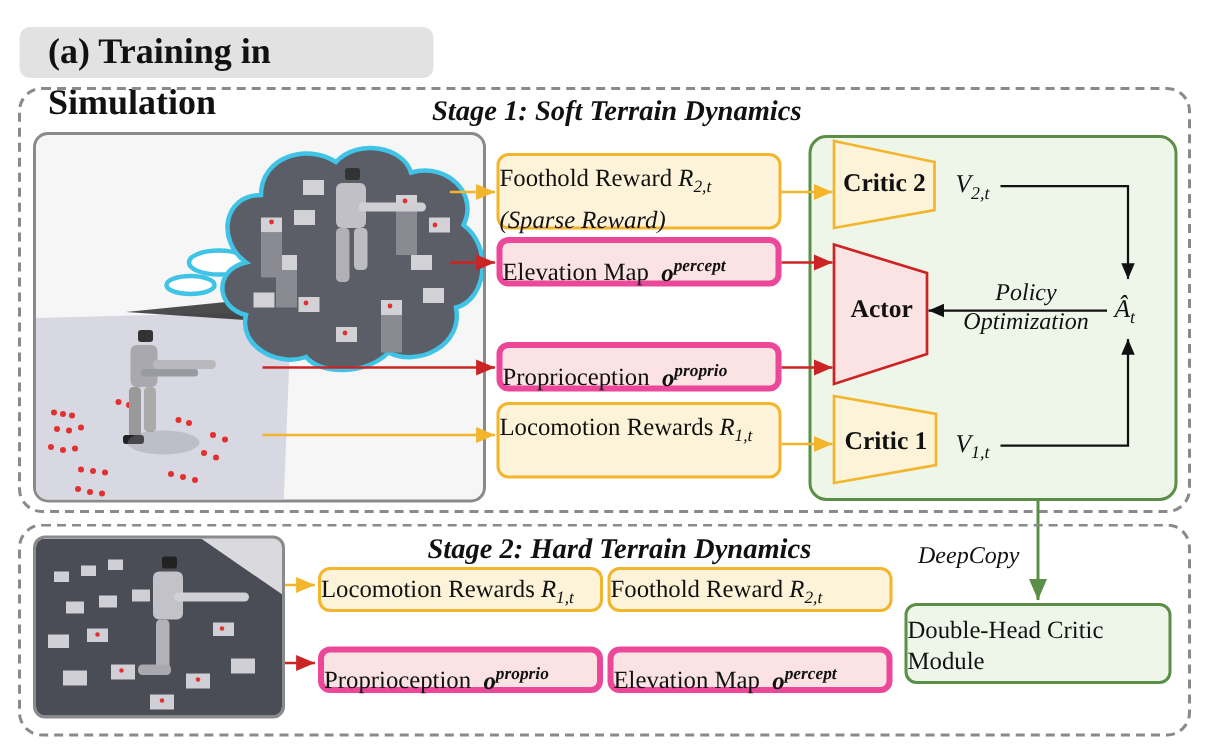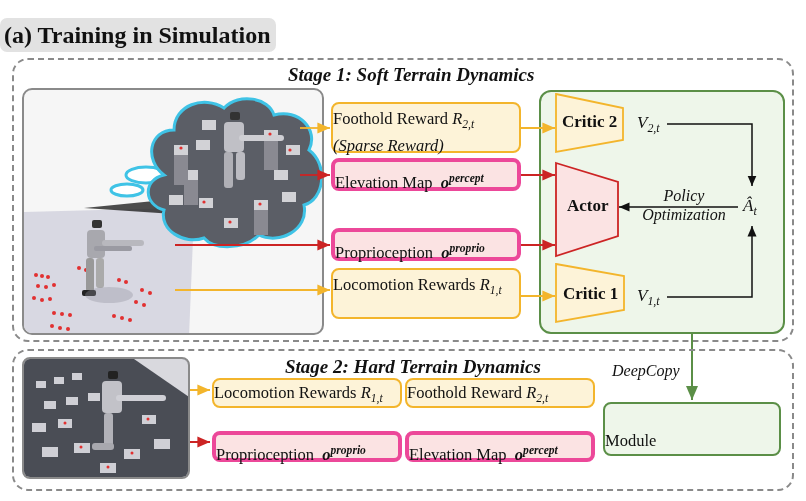--- a/index.html
+++ b/index.html
@@ -1,20 +1,20 @@
 <!DOCTYPE html>
 <html><head>
 <meta charset="utf-8">
 <style>
   html, body { margin: 0; padding: 0; background: #ffffff; }
   body { width: 806px; height: 501px; position: relative; overflow: hidden;
          font-family: "Liberation Serif", "DejaVu Serif", serif; color: #111; }
   .abs { position: absolute; }
-  .title-pill { left: 0; top: 18px; width: 276px; height: 34px; background: #e2e2e2; border-radius: 7px;
-                font-weight: bold; font-size: 24px; line-height: 34px; padding-left: 4px; box-sizing: border-box; }
+  .title-pill { left: 13px; top: 18px; width: 276px; height: 34px; background: #e2e2e2; border-radius: 7px;
+                font-weight: bold; font-size: 24px; line-height: 34px; padding-left: 19px; box-sizing: border-box; }
   .stage-box { border: 2px dashed #8a8a8a; border-radius: 16px; box-sizing: border-box; }
   .stage-title { font-weight: bold; font-style: italic; font-size: 19px; white-space: nowrap; }
   .env-panel { left: 22px; top: 88px; width: 302px; height: 247px; border: 2px solid #8a8a8a; border-radius: 10px;
                background: #f6f6f6; box-sizing: border-box; overflow: hidden; }
   .box { box-sizing: border-box; border-radius: 8px; text-align: left; font-size: 16.5px; white-space: nowrap; }
   .yellow { background: #fdf3d8; border: 2px solid #f3b52c; }
   .red { background: #fbe3e3; border: 4px solid #ec4899; }
   .green { background: #eef6ea; border: 2px solid #5b8f47; }
   .sub { font-style: italic; }
   .math { font-style: italic; }
@@ -248,15 +248,15 @@
 </div>
 <div class="abs box red" style="left:212px; top:431px; width:190px; height:31px; line-height:28px;">
   <span>Proprioception</span>&nbsp;
   <span class="bold-o"><span>o</span><sup>proprio</sup></span>
 </div>
 <div class="abs box red" style="left:405px; top:431px; width:190px; height:31px; line-height:28px;">
   <span>Elevation Map</span>&nbsp;
   <span class="bold-o"><span>o</span><sup>percept</sup></span>
 </div>
 <div class="abs box green" style="left:603px; top:402px; width:178px; height:54px; padding-top:5px; line-height:21px; font-size:16.5px;">
-  <br>
+  <span>Double-Head Critic</span><br>
   <span>Module</span>
 </div>
 
 </body></html>

